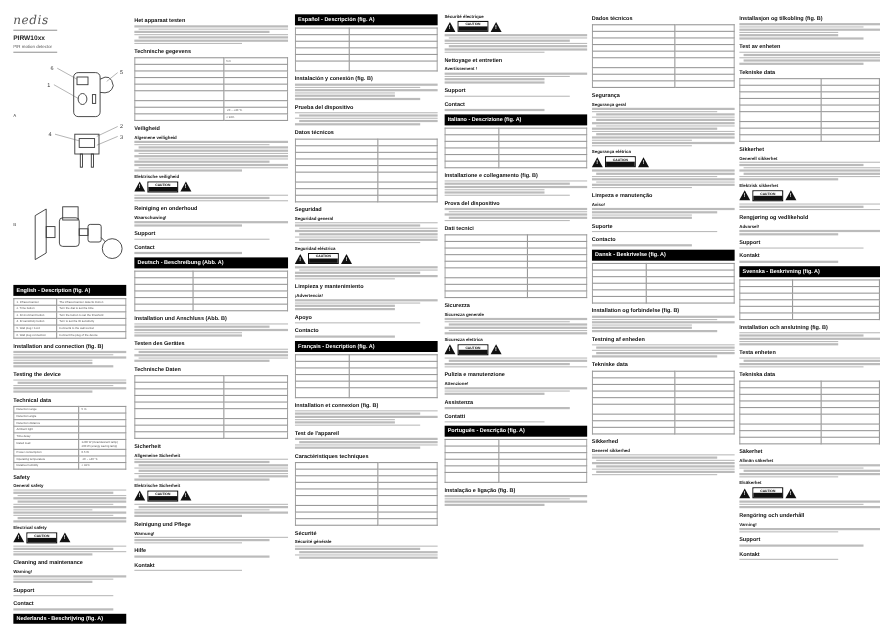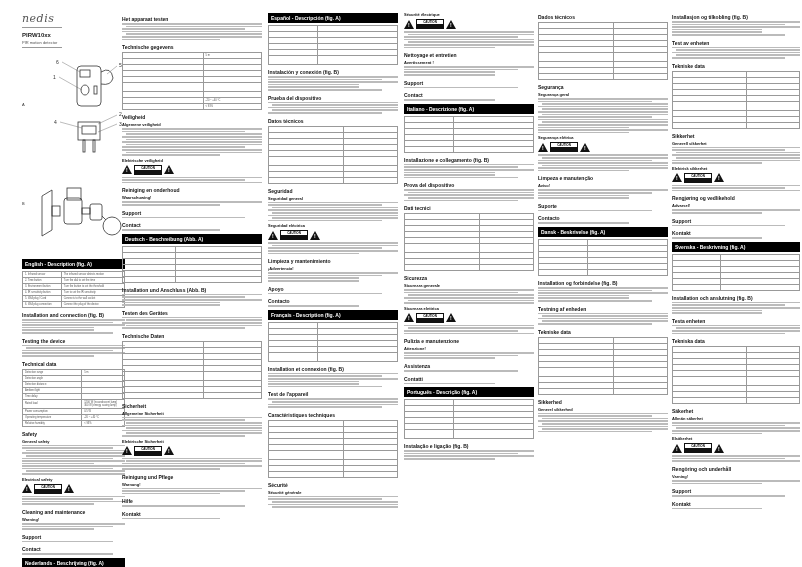--- a/index.html
+++ b/index.html
@@ -1,20 +1,20 @@
 <!DOCTYPE html>
 <html><head>
 <meta charset="utf-8">
 <style>
   * { box-sizing: border-box; margin: 0; padding: 0; }
   html, body { width: 802px; height: 567px; background: #fff; overflow: hidden; }
   body { font-family: "Liberation Sans", sans-serif; color: #222; position: relative; }
   .page { position: absolute; left: 0; top: 0; width: 802px; height: 567px; }
   .col { position: absolute; top: 0; height: 567px; overflow: hidden; }
-  .c1 { left: 12px; width: 103px; margin-left: 10px; }
+  .c1 { left: 12px; width: 103px; }
   .c2 { left: 122px; width: 140px; }
   .c3 { left: 268px; width: 130px; }
   .c4 { left: 404px; width: 130px; }
   .c5 { left: 538px; width: 130px; }
   .c6 { left: 672px; width: 128px; }
 
   .logo { font-family: "DejaVu Serif", serif; font-style: italic; font-size: 11px; color: #555; letter-spacing: 0.5px; margin-top: 12px; border-bottom: 1px solid #999; padding-bottom: 2px; width: 40px; }
   .model { font-weight: bold; font-size: 6px; margin-top: 4px; }
   .subtitle { font-size: 4px; color: #555; margin-top: 2px; border-bottom: 1px solid #999; padding-bottom: 2px; width: 40px; }
 

